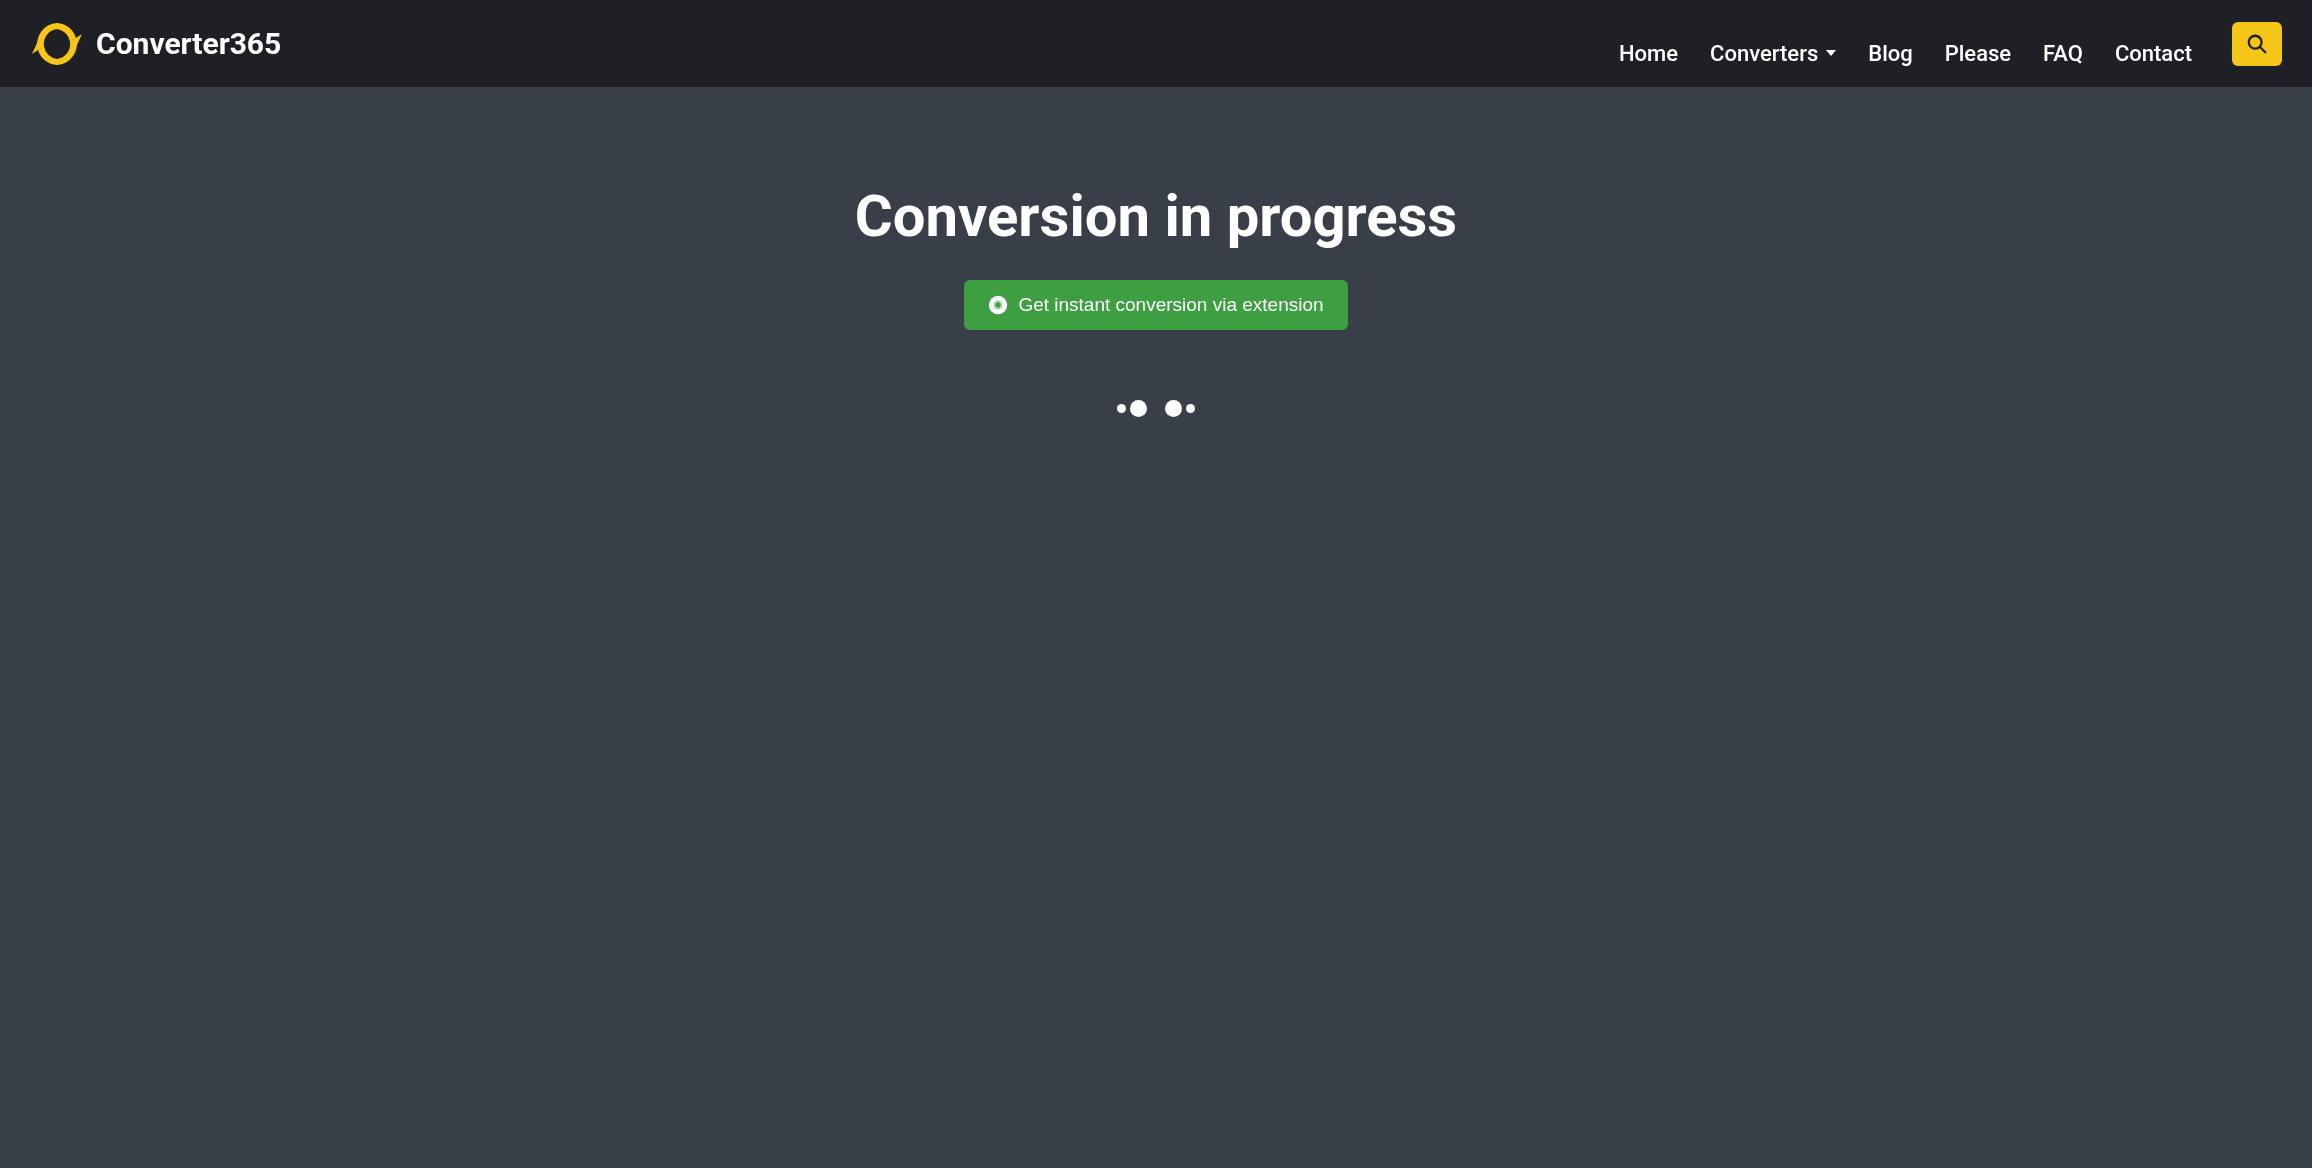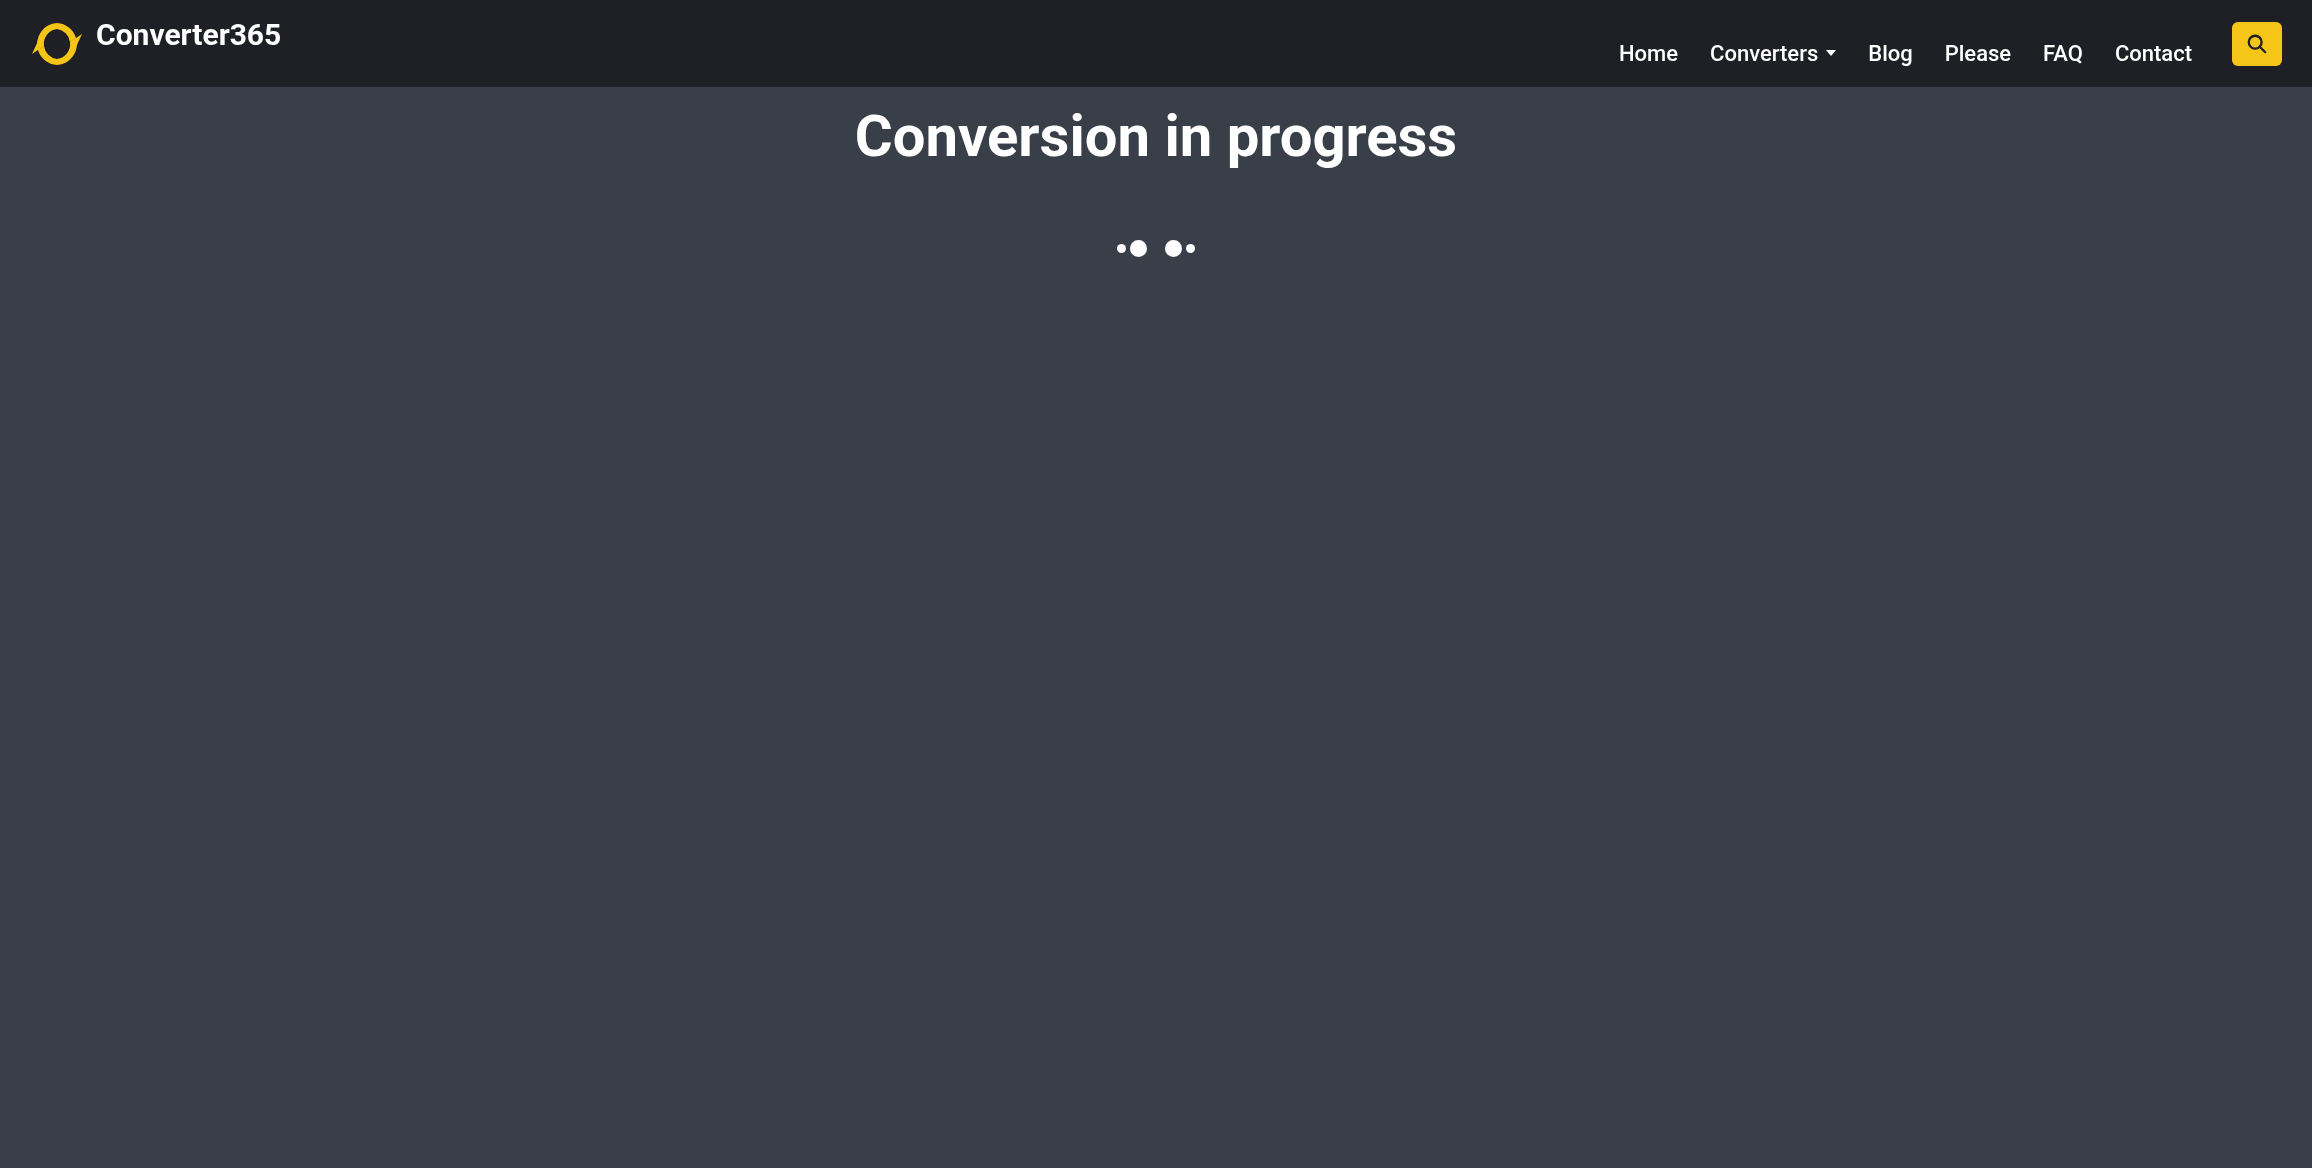--- a/index.html
+++ b/index.html
@@ -19,20 +19,21 @@
       background-color: #1f2025;
       display: flex;
       align-items: center;
       justify-content: space-between;
       padding: 20px 30px;
       height: 87px;
     }
     
     .logo-section {
       display: flex;
+      align-items: center;
       gap: 12px;
     }
     
     .logo-icon {
       width: 54px;
       height: 54px;
       display: flex;
       align-items: center;
       justify-content: center;
     }
@@ -76,22 +77,23 @@
       height: 44px;
       display: flex;
       align-items: center;
       justify-content: center;
       cursor: pointer;
       margin-left: 8px;
     }
     
     .main-content {
       text-align: center;
+      padding-top: 95px;
       max-width: 1000px;
-      margin: 15px auto;
+      margin: 0 auto;
     }
     
     .title {
       font-size: 58px;
       font-weight: 700;
       color: #ffffff;
       margin-bottom: 30px;
     }
     
     .subtitle {
@@ -183,20 +185,31 @@
       <svg width="22" height="22" viewBox="0 0 24 24">
         <circle cx="10" cy="10" r="7" stroke="#1f2025" stroke-width="2.5" fill="none"></circle>
         <line x1="15" y1="15" x2="21" y2="21" stroke="#1f2025" stroke-width="2.5" stroke-linecap="round"></line>
       </svg>
     </button>
   </nav>
 </header>
 
 <main class="main-content">
   <h1 class="title">Conversion in progress</h1>
+  <button class="extension-button">
+    <span class="chrome-icon">
+      <svg width="20" height="20" viewBox="0 0 24 24">
+        <circle cx="12" cy="12" r="11" fill="#ffffff"></circle>
+        <circle cx="12" cy="12" r="5" fill="#3d9e42"></circle>
+        <path d="M 12 7 L 22 7 A 11 11 0 0 0 12 1 Z" fill="#3d9e42" opacity="0"></path>
+        <circle cx="12" cy="12" r="4" fill="none" stroke="#ffffff" stroke-width="1"></circle>
+      </svg>
+    </span>
+    <span>Get instant conversion via extension</span>
+  </button>
   
   <div class="loader">
     <div class="loader-group">
       <div class="dot-small"></div>
       <div class="dot-large"></div>
     </div>
     <div class="loader-group">
       <div class="dot-large"></div>
       <div class="dot-small"></div>
     </div>

